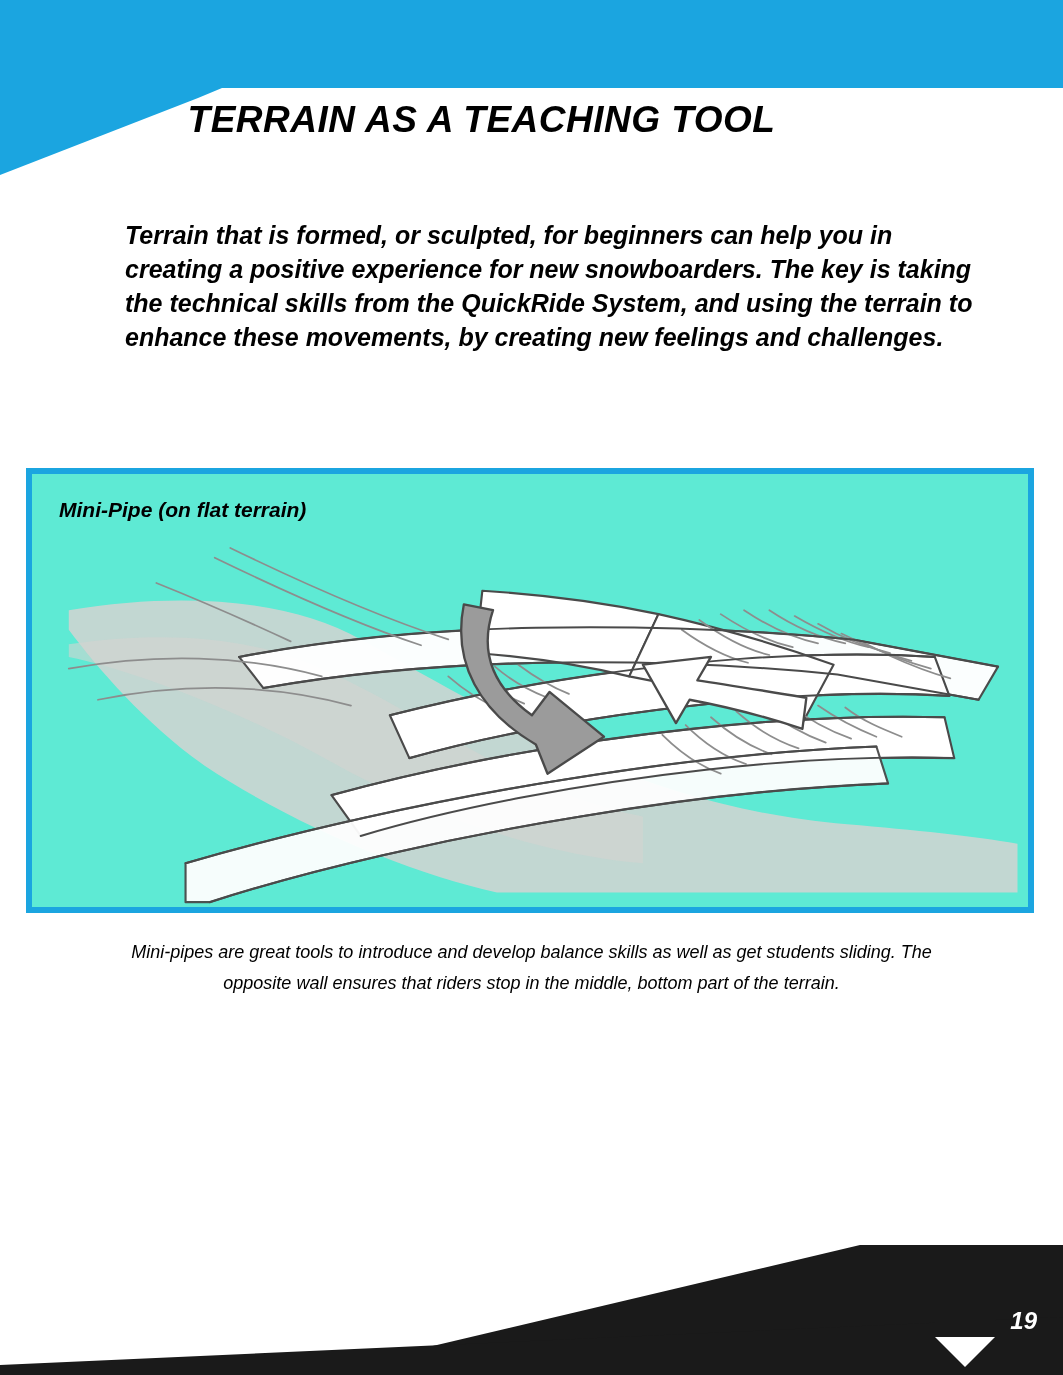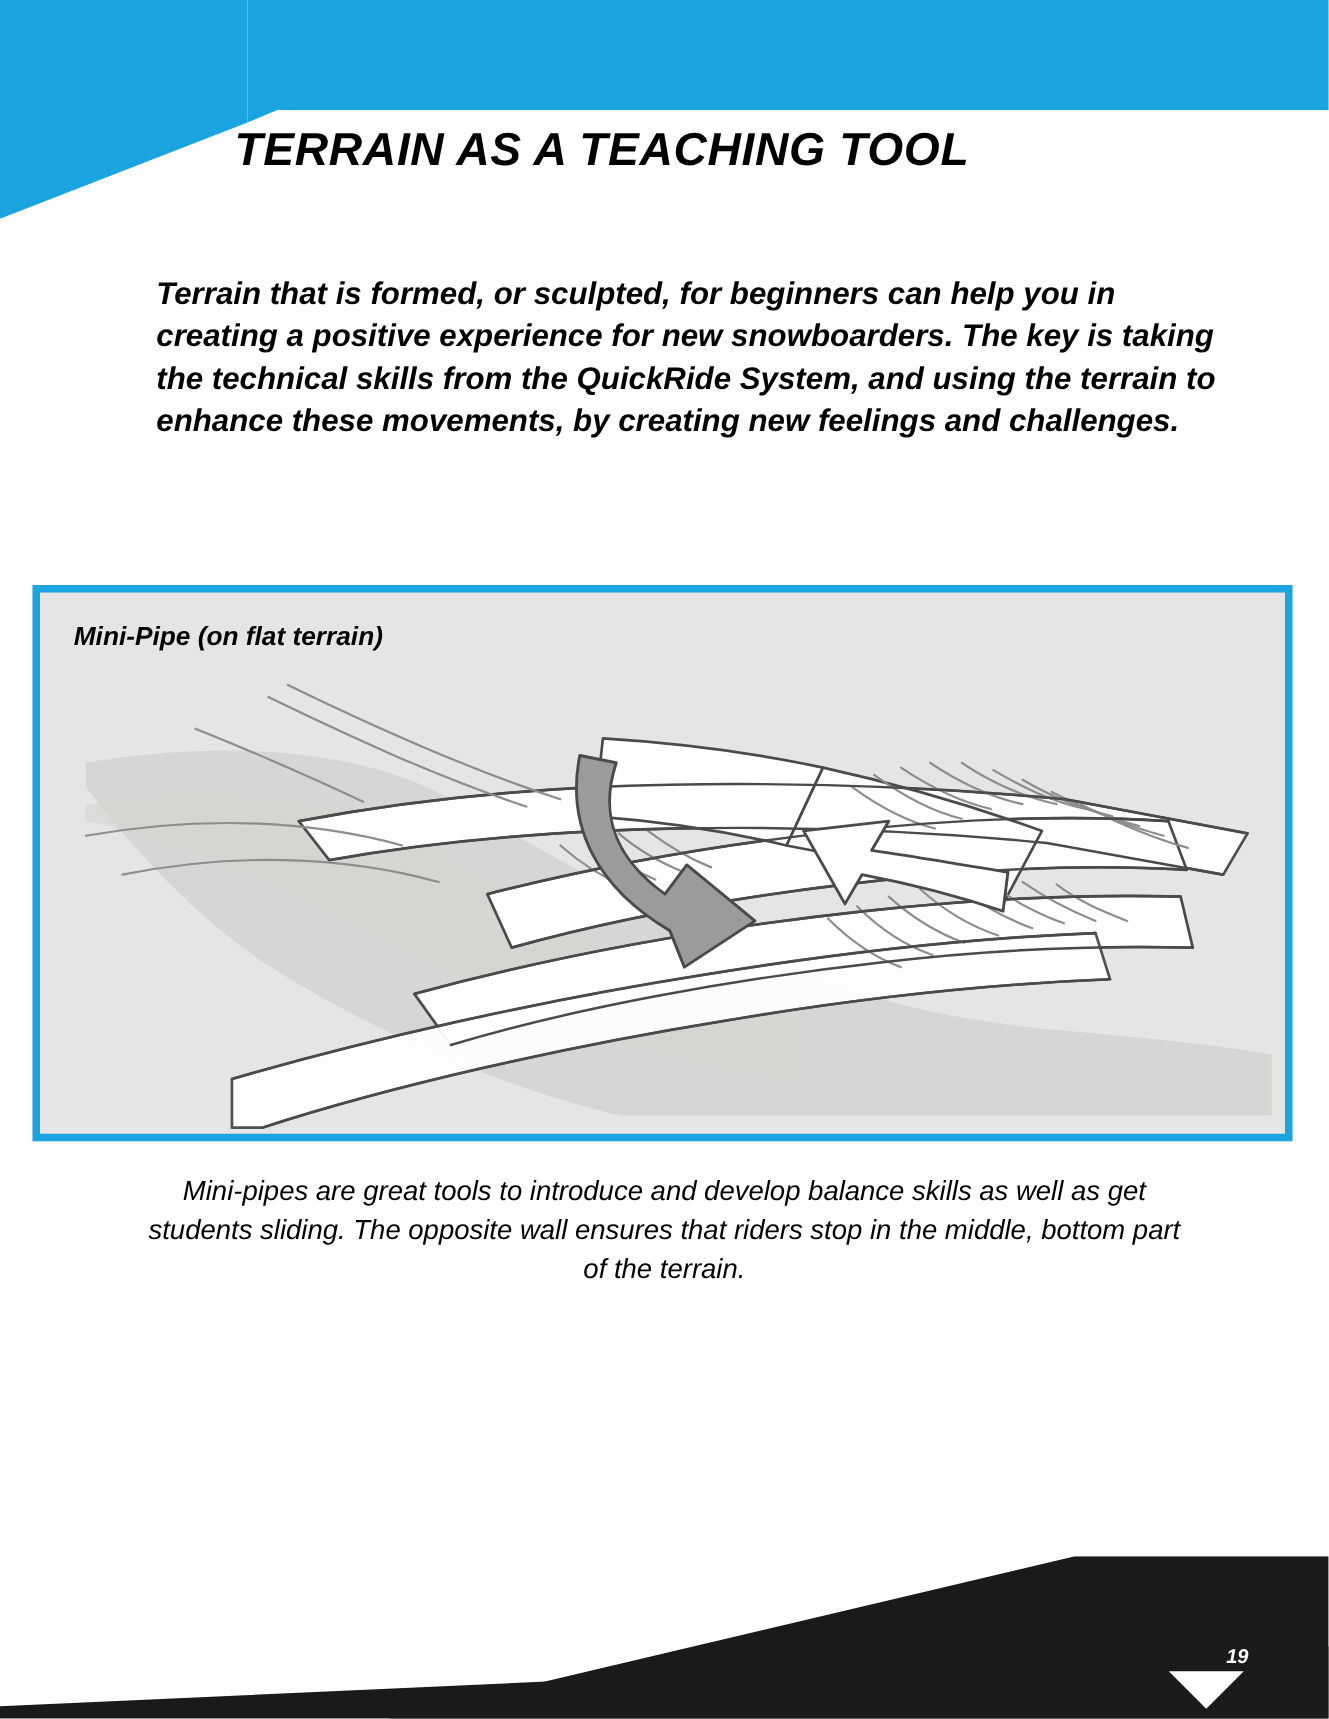--- a/index.html
+++ b/index.html
@@ -55,21 +55,21 @@
   }
 
   
   .figure-frame {
     position: absolute;
     top: 468px;
     left: 26px;
     width: 1008px;
     height: 445px;
     border: 6px solid #1ba5e0;
-    background: #e5e5e5;
+    background: #5eead4;
     box-sizing: border-box;
   }
 
   .figure-label {
     position: absolute;
     top: 24px;
     left: 27px;
     font-size: 21px;
     font-weight: bold;
     font-style: italic;
@@ -85,44 +85,44 @@
     height: 100%;
   }
 
   
   .caption {
     position: absolute;
     top: 937px;
     left: 110px;
     width: 843px;
     text-align: center;
-    font-size: 22px;
+    font-size: 18px;
     line-height: 31px;
     font-style: italic;
     color: #000000;
   }
 
   
   .bottom-shape {
     position: absolute;
     left: 0;
     bottom: 0;
     width: 1063px;
     height: 130px;
     pointer-events: none;
   }
 
   .page-number {
     position: absolute;
     right: 26px;
     bottom: 40px;
     width: 56px;
-    text-align: left;
+    text-align: right;
     color: #ffffff;
-    font-size: 16px;
+    font-size: 24px;
     font-weight: bold;
     font-style: italic;
     z-index: 3;
   }
 </style>
 </head>
 <body>
 
 <div class="top-banner">
   <svg width="1063" height="175" viewBox="0 0 1063 175" xmlns="http://www.w3.org/2000/svg">

